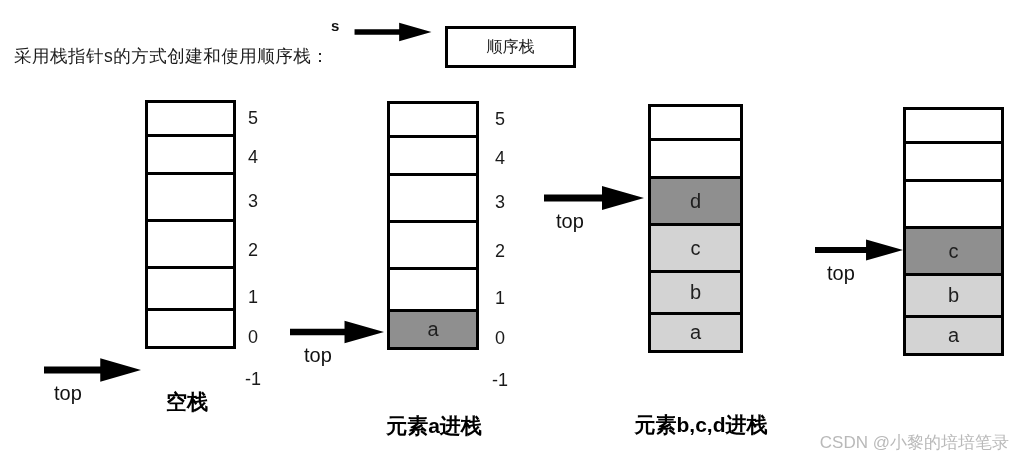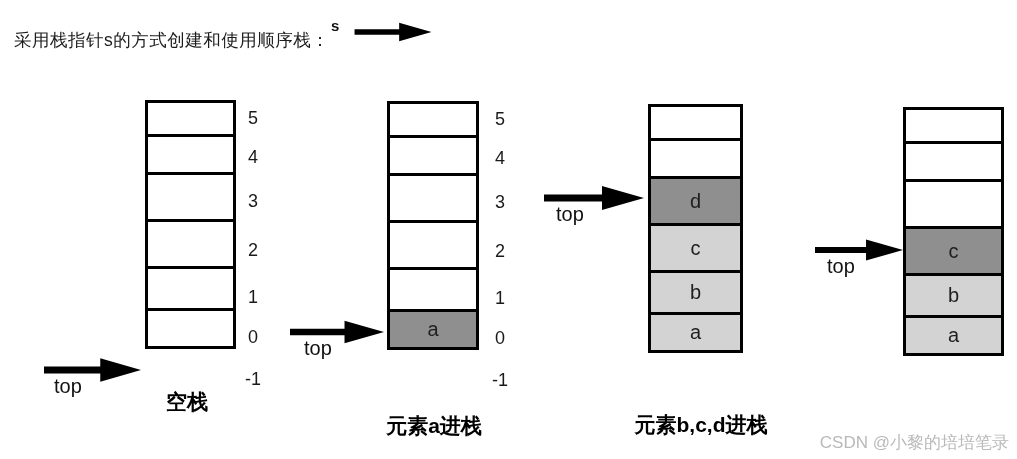--- a/index.html
+++ b/index.html
@@ -1,31 +1,31 @@
 <!DOCTYPE html>
 <html><head>
 <meta charset="utf-8">
 <style>
   html,body{margin:0;padding:0;background:#fff;}
   .canvas{
     position:relative;width:1017px;height:459px;background:#ffffff;
     font-family:"Liberation Sans","DejaVu Sans",sans-serif;overflow:hidden;
   }
   .title{
-    position:absolute;left:14px;top:28px;font-size:17.5px;color:#1c1c1c;letter-spacing:.5px;
+    position:absolute;left:14px;top:44px;font-size:17.5px;color:#1c1c1c;letter-spacing:.5px;
   }
   .s-label{
     position:absolute;left:331px;top:17px;font-size:15px;font-weight:600;color:#111;
   }
   .seq-box{
     position:absolute;left:445px;top:26px;width:131px;height:42px;border:3px solid #000;
     display:flex;align-items:center;justify-content:center;font-size:16px;color:#1c1c1c;box-sizing:border-box;
   }
   .arrow-svg{position:absolute;}
-  .pointer-label{position:absolute;font-size:20px;color:#111;}
+  .pointer-label{position:absolute;font-size:20px;color:#111;margin-top:7px;}
   .stack-cells{
     position:absolute;border:3px solid #000;box-sizing:content-box;background:#fff;
   }
   .cell{
     border-bottom:3px solid #000;display:flex;align-items:center;justify-content:center;
     font-size:20px;color:#1f1f1f;box-sizing:border-box;
   }
   .cell:last-child{border-bottom:none;}
   .cell:nth-child(1){height:34px;}
   .cell:nth-child(2){height:38px;}
@@ -57,20 +57,21 @@
 </head>
 <body>
 
 <div class="canvas">
 
   <span class="title">采用栈指针s的方式创建和使用顺序栈：</span>
   <span class="s-label">s</span>
   <svg class="arrow-svg" style="left:348px;top:22px" width="90" height="20" viewBox="0 0 100 26">
     <polygon points="0,9.5 58,9.5 58,1 100,13 58,25 58,16.5 0,16.5" fill="#000"></polygon>
   </svg>
+  <div class="seq-box">顺序栈</div>
 
   <div class="stack-cells" style="left:145px;top:100px;width:85px">
       <div class="cell" style="background: rgb(255, 255, 255);"></div>
       <div class="cell" style="background: rgb(255, 255, 255);"></div>
       <div class="cell" style="background: rgb(255, 255, 255);"></div>
       <div class="cell" style="background: rgb(255, 255, 255);"></div>
       <div class="cell" style="background: rgb(255, 255, 255);"></div>
       <div class="cell" style="background: rgb(255, 255, 255);"></div>
     </div>
   <div class="index-col" style="left:238px;top:100px">

